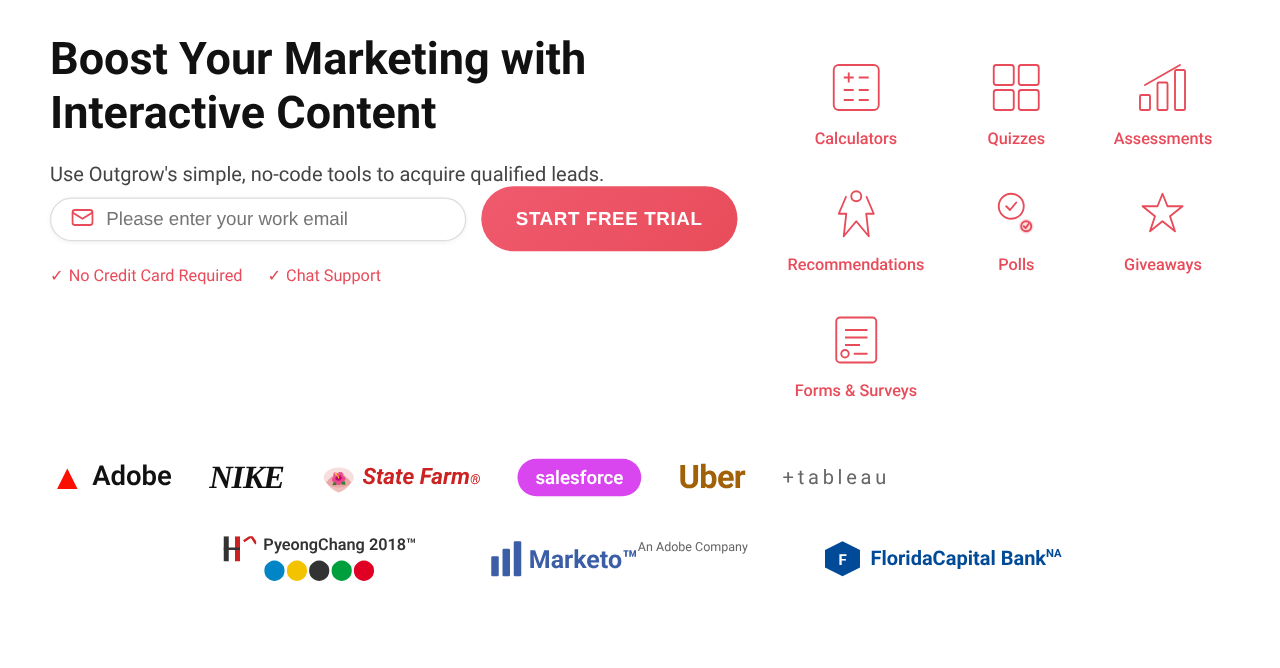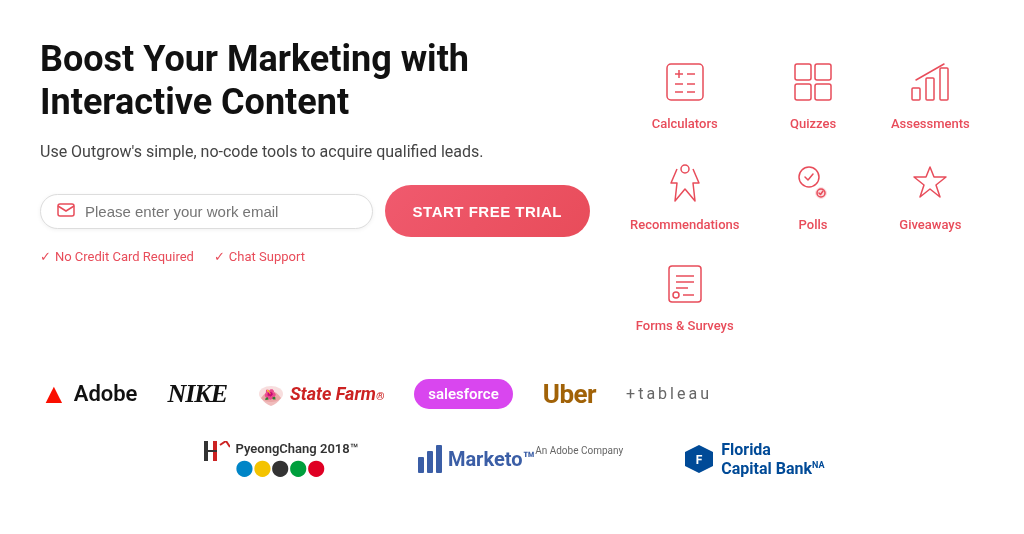--- a/index.html
+++ b/index.html
@@ -11,38 +11,37 @@
       min-height: 534px;
       overflow: hidden;
     }
     .container {
       display: flex;
       flex-direction: column;
       width: 1024px;
     }
     .top-section {
       display: flex;
-      padding: 38px 40px 20px 40px;
+      padding: 26px 40px 20px 40px;
       align-items: flex-start;
     }
     .left-panel {
       flex: 0 0 580px;
       padding-right: 30px;
     }
     .main-heading {
       font-size: 36px;
       font-weight: 700;
       line-height: 1.2;
       color: #111;
       margin-bottom: 18px;
     }
     .sub-heading {
       font-size: 16px;
       color: #444;
-      margin-bottom: 24px;
     }
     .email-form {
       display: flex;
       align-items: center;
       gap: 0;
       margin-bottom: 12px;
     }
     .email-input-wrapper {
       display: flex;
       align-items: center;
@@ -170,21 +169,21 @@
     .logos-row2 { justify-content: center; gap: 60px; margin-top: 20px; }
 
     .pyeongchang-wrap { display: flex; flex-direction: column; align-items: center; gap: 2px; }
     .marketo-wrap { display: flex; flex-direction: row; align-items: flex-start; }
     .marketo-bars { display: flex; gap: 3px; align-items: flex-end; margin-right: 6px; }
     .marketo-bar { background: #3b5ea6; width: 6px; border-radius: 1px; }
     .marketo-inner { display: flex; align-items: center; }
     .marketo-word { font-size: 20px; font-weight: 700; color: #3b5ea6; }
     .marketo-sub { font-size: 10px; color: #666; }
     .fcb-wrap { display: flex; align-items: center; gap: 6px; }
-    .fcb-text-wrap { display: flex; flex-direction: column; }
+    .fcb-text-wrap { display: flex; flex-direction: row; }
     .fcb-word { font-size: 16px; font-weight: 700; color: #004a97; }
   </style>
 </head>
 <body>
 
 <div class="container">
   <div class="top-section">
 
     <div class="left-panel">
       <h1 class="main-heading">

